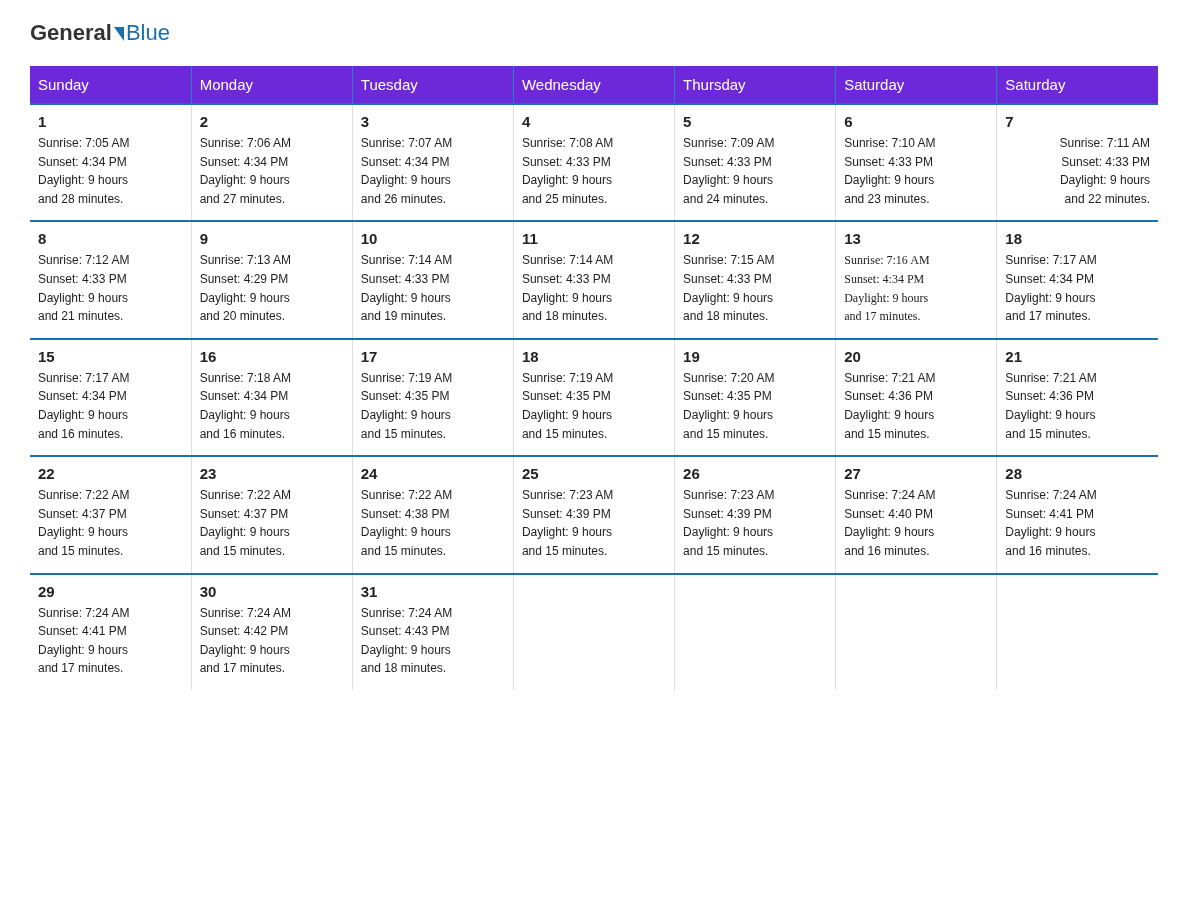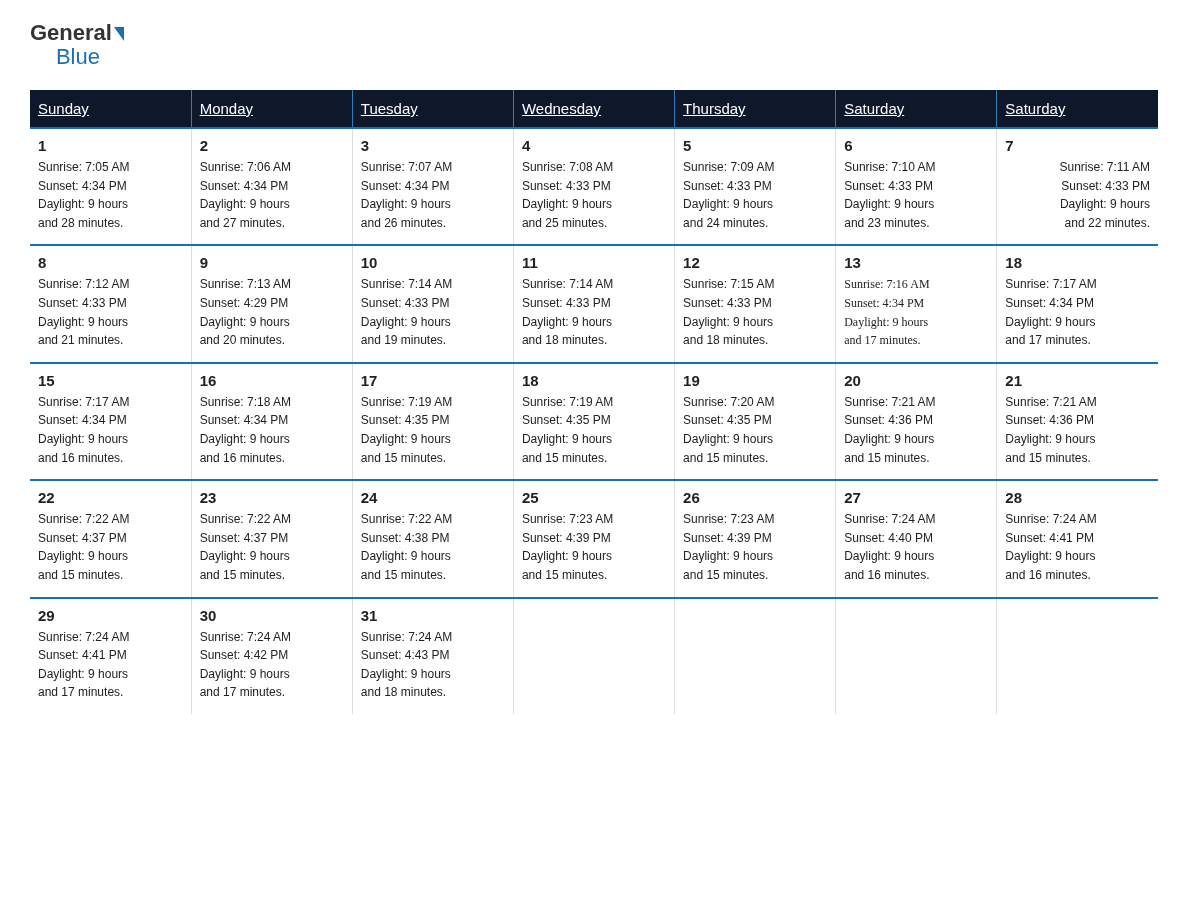--- a/index.html
+++ b/index.html
@@ -11,22 +11,22 @@
       min-height: 918px;
     }
     .header {
       display: flex;
       justify-content: space-between;
       align-items: flex-start;
       margin-bottom: 20px;
     }
     .logo {
       display: flex;
-      flex-direction: column;
-      align-items: center;
+      flex-direction: row;
+      align-items: flex-end;
     }
     .logo-text {
       font-size: 22px;
       font-weight: bold;
       color: #333;
       display: flex;
       align-items: center;
     }
     .logo-general { color: #333; }
     .logo-arrow {
@@ -58,23 +58,22 @@
     .location {
       font-size: 22px;
       color: #444;
       margin-top: 4px;
     }
     table {
       width: 100%;
       border-collapse: collapse;
     }
     thead tr {
-      background: #0f172a;
+      background: #6d28d9;
       color: #fff;
-      text-decoration: underline;
     }
     thead th {
       padding: 10px 8px;
       text-align: left;
       font-size: 15px;
       font-weight: normal;
       border-right: 1px solid #2a7fbf;
     }
     thead th:last-child { border-right: none; }
     tbody tr {

